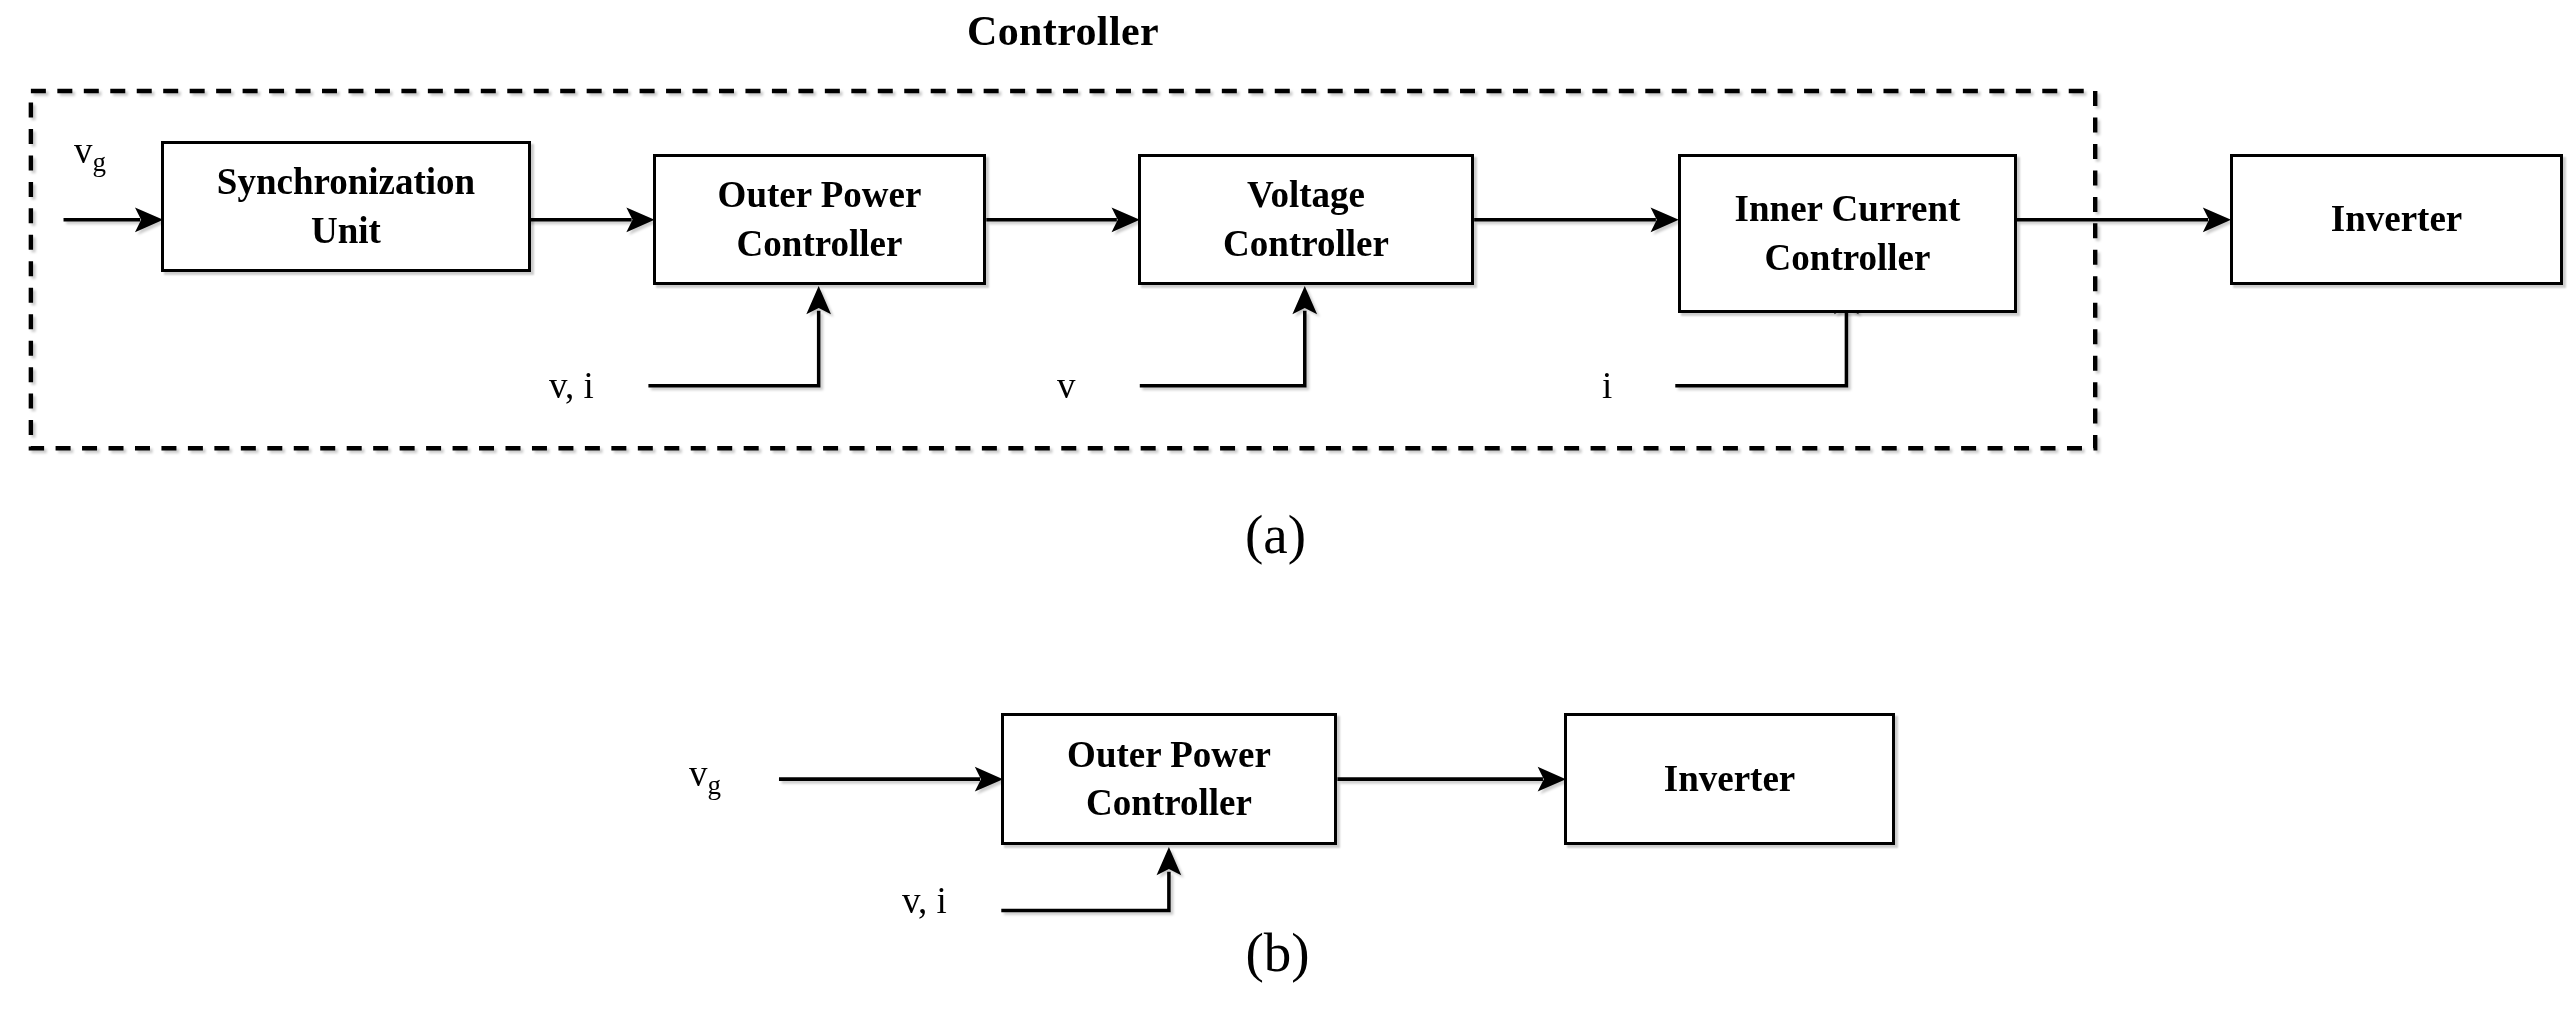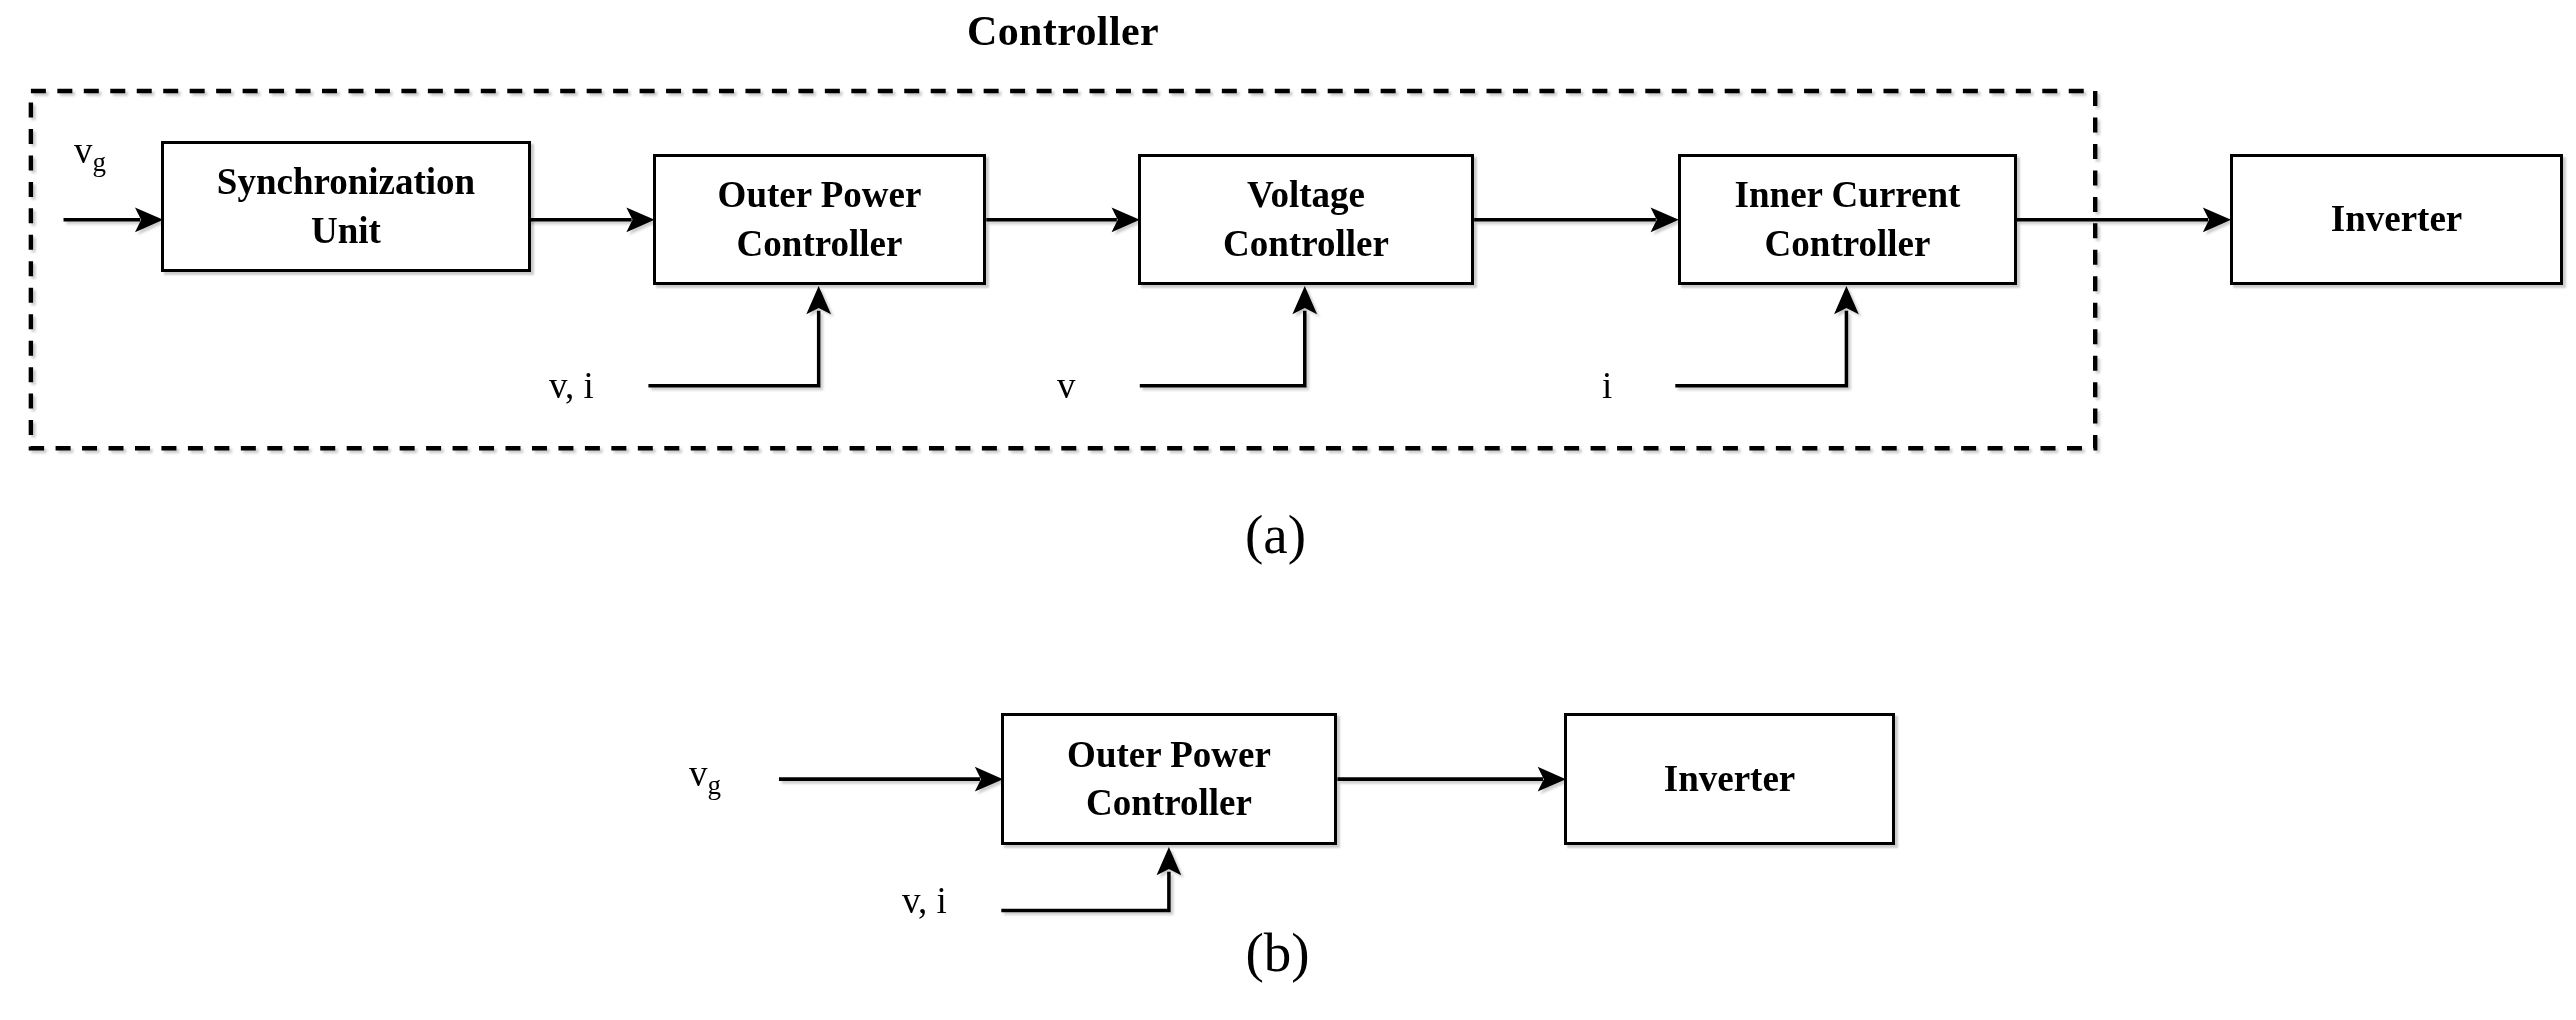--- a/index.html
+++ b/index.html
@@ -38,21 +38,21 @@
     text-align: center;
     font-size: 37px;
     font-weight: bold;
     line-height: 1.3;
     white-space: pre-line;
     box-shadow: 2.6px 2.6px 1.8px rgba(0,0,0,0.20);
   }
   .a-sync { left: 161px;  top: 141px; width: 370px; height: 131px; }
   .a-opc  { left: 653px;  top: 154px; width: 333px; height: 131px; }
   .a-vc   { left: 1138px; top: 154px; width: 336px; height: 131px; }
-  .a-icc  { left: 1678px; top: 154px; width: 339px; height: 131px; }
+  .a-icc  { left: 1678px; top: 154px; width: 339px; height: 159px; }
   .a-inv  { left: 2230px; top: 154px; width: 333px; height: 131px; }
   .b-opc  { left: 1001px; top: 713px; width: 336px; height: 132px; }
   .b-inv  { left: 1564px; top: 713px; width: 331px; height: 132px; }
   .sig {
     position: absolute;
     font-size: 37px;
     line-height: 1;
     white-space: nowrap;
   }
   .sig sub { font-size: 27px; line-height: 1; }

